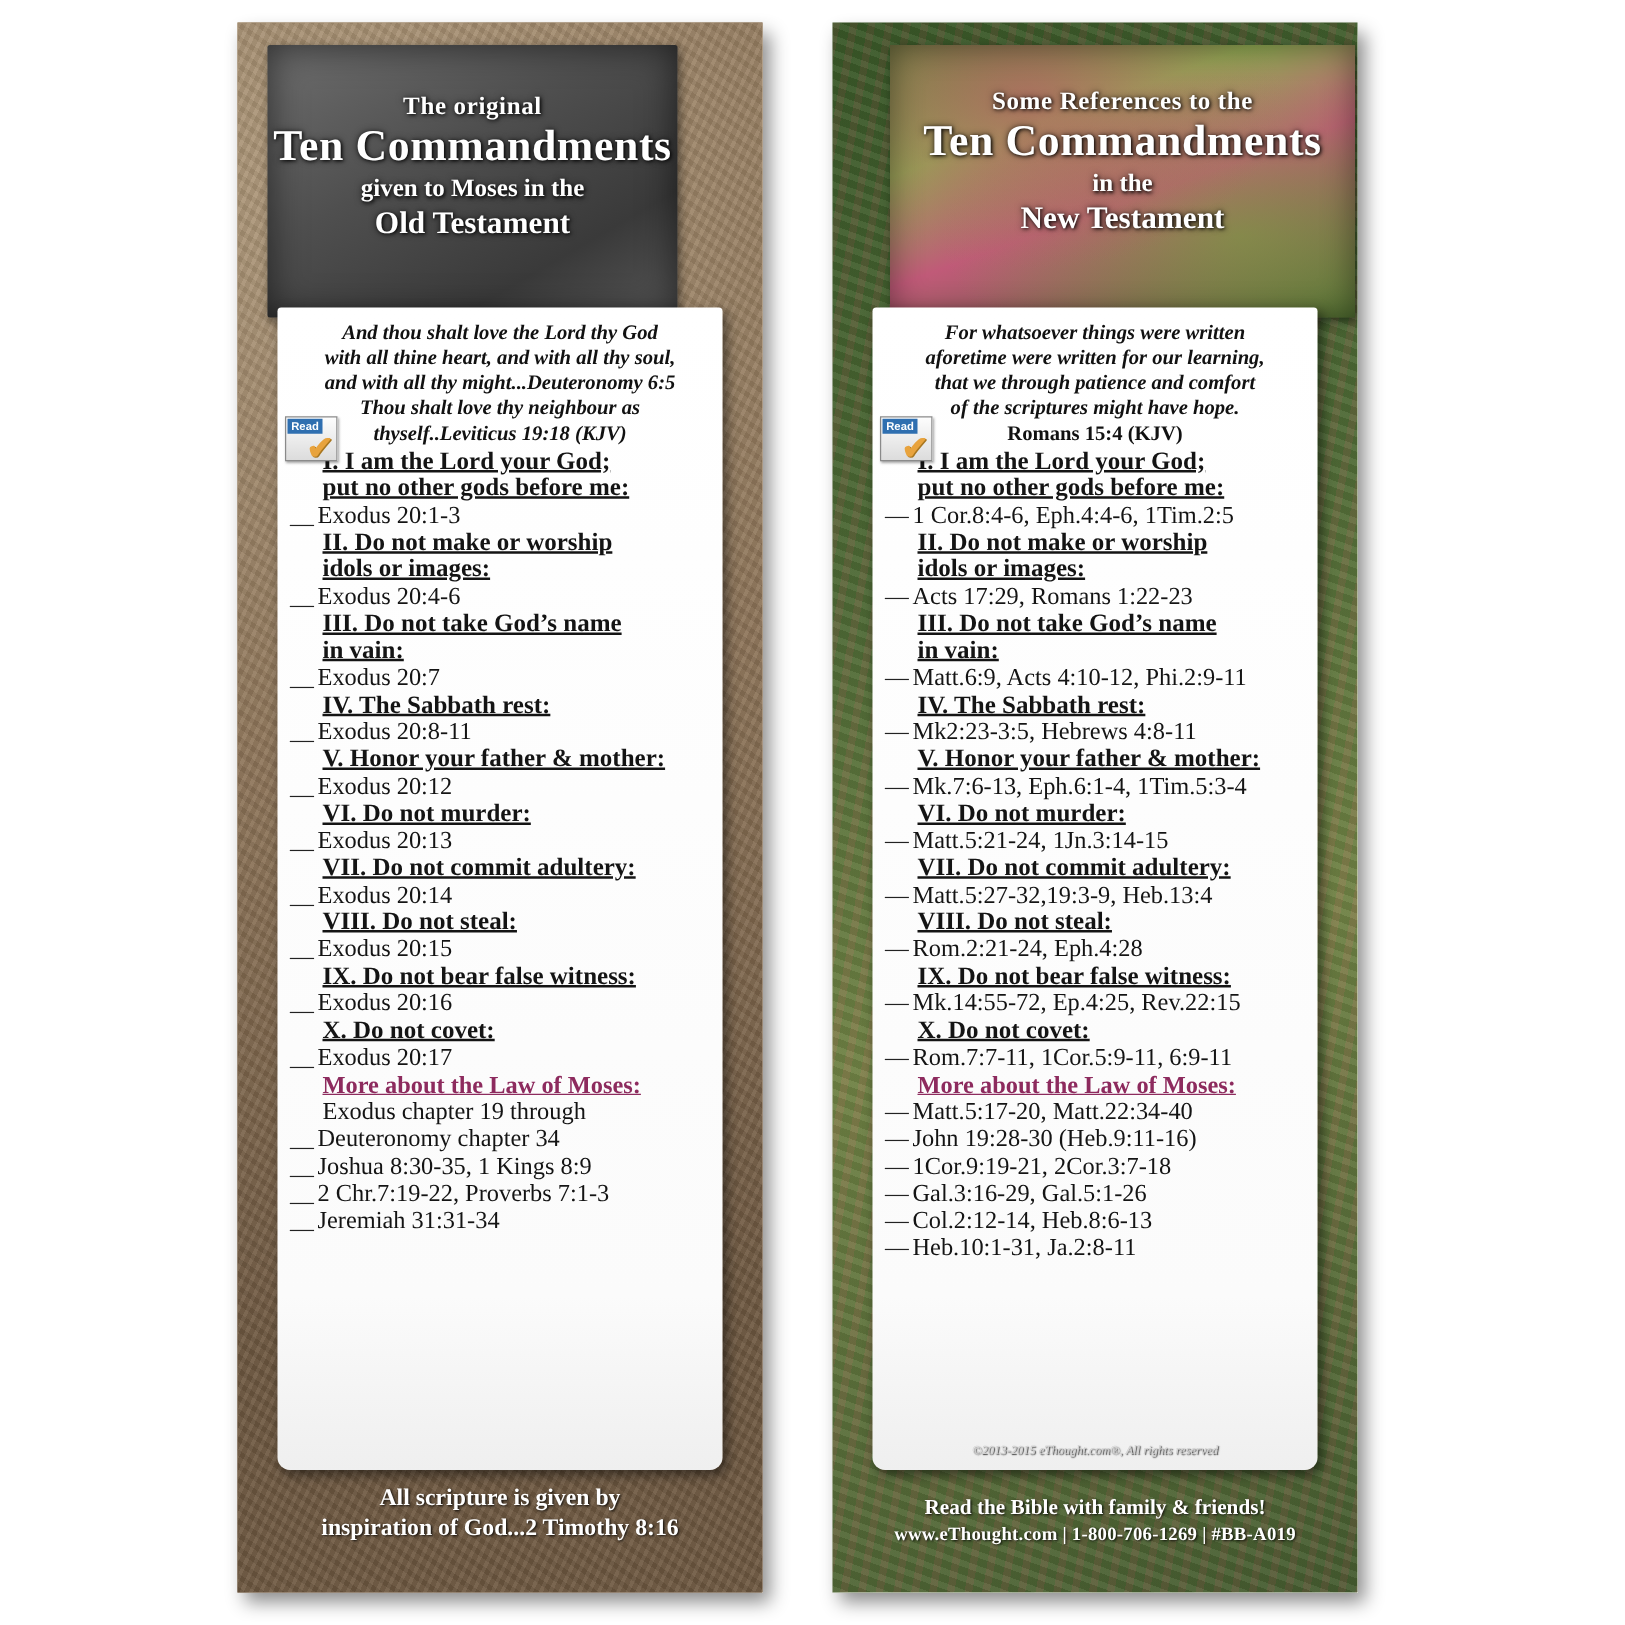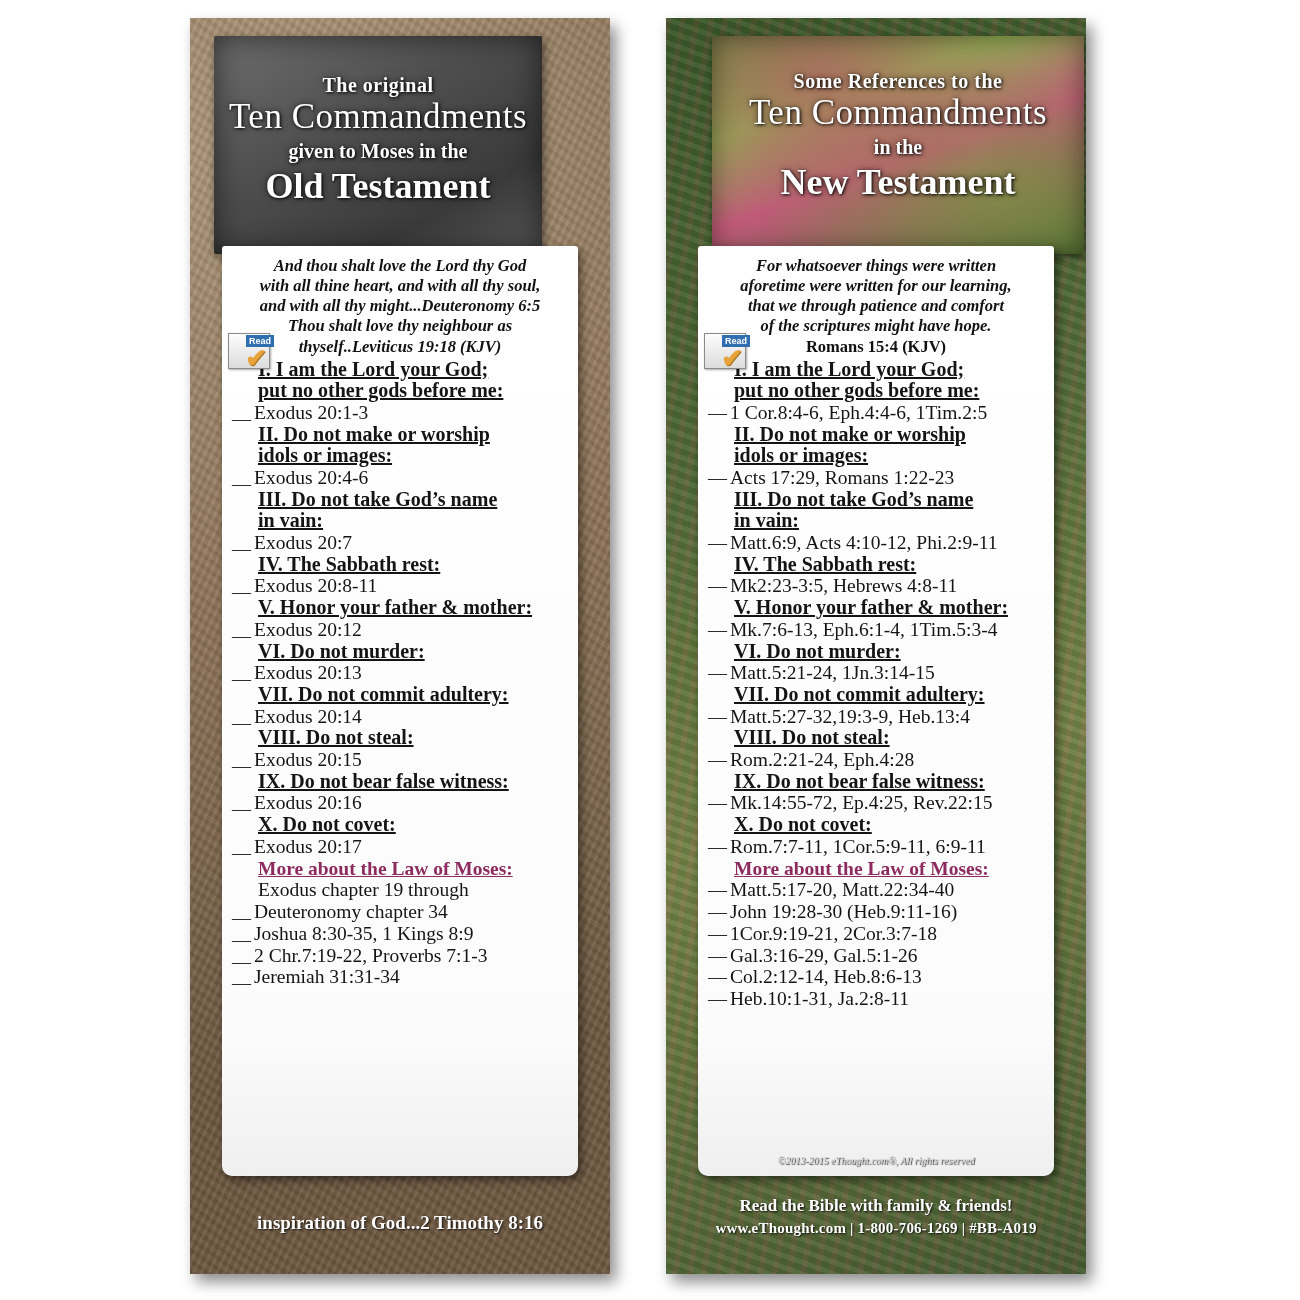--- a/index.html
+++ b/index.html
@@ -67,23 +67,23 @@
     position:absolute;left:24px;top:18px;width:372px;
     background:
       radial-gradient(ellipse at 30% 20%, rgba(200,70,110,.55), rgba(0,0,0,0) 55%),
       radial-gradient(ellipse at 75% 70%, rgba(120,170,60,.55), rgba(0,0,0,0) 60%),
       linear-gradient(160deg,#6b8a3e,#8fae52 30%,#c05a78 55%,#4f6b33 100%);
     box-shadow:inset 0 0 26px rgba(0,0,0,.45), 2px 3px 8px rgba(0,0,0,.5);
   }
   #hdr-right .inner{padding-top:34px;}
 
   .h-small{font-size:20px;font-weight:bold;letter-spacing:.5px;}
-  .h-big{font-size:35px;font-weight:normal;letter-spacing:.5px;line-height:1.05;margin:2px 0;}
+  .h-big{font-size:35px;font-weight:bold;letter-spacing:.5px;line-height:1.05;margin:2px 0;}
   .h-mid{font-size:20px;font-weight:bold;margin-top:4px;}
-  .h-big2{font-size:36px;font-weight:bold;margin-top:2px;}
+  .h-big2{font-size:25px;font-weight:bold;margin-top:2px;}
 
   
   .panel{
     position:absolute;
     left:32px;top:228px;width:356px;
     background:linear-gradient(180deg,#ffffff,#fbfbfb 85%,#efefef 100%);
     box-shadow:3px 4px 9px rgba(0,0,0,.5);
     border-radius:3px 3px 10px 10px;
   }
   #panel-left{height:930px;}
@@ -137,21 +137,21 @@
     left:6px;
     background:linear-gradient(180deg,#fdfdfd,#dcdcdc);
     border:1px solid #8a8a8a;
     box-shadow:1px 1px 2px rgba(0,0,0,.35);
   }
   .read-icon .tab{
     position:absolute;left:1px;top:1px;
     background:#2f6fb0;color:#fff;
     font-size:9px;font-weight:bold;
     font-family:"Liberation Sans",sans-serif;
-    padding:1px 3px;letter-spacing:0;margin-left:16px;
+    padding:1px 3px;letter-spacing:0;
   }
   .read-icon .check{
     position:absolute;right:2px;bottom:-3px;
     color:#e8a33d;font-size:26px;font-weight:bold;
     line-height:1;text-shadow:1px 1px 0 #a8761f;
     font-family:"Liberation Sans",sans-serif;
   }
 
   
   .footer{
@@ -307,20 +307,21 @@
           </div>
         <div class="ref-line">
             <span class="dash">__</span>
             <span>Jeremiah  31:31-34</span>
           </div>
 
       </div>
     </div>
 
     <div class="footer" id="ftr-left">
+      <div>All  scripture  is  given  by</div>
       <div>inspiration  of  God...2  Timothy  8:16</div>
     </div>
   </div>
 
   <div class="card" id="card-right">
     <div class="texture"></div>
 
     <div class="header" id="hdr-right">
       <div class="inner">
         <div class="h-small">Some  References  to  the</div>

